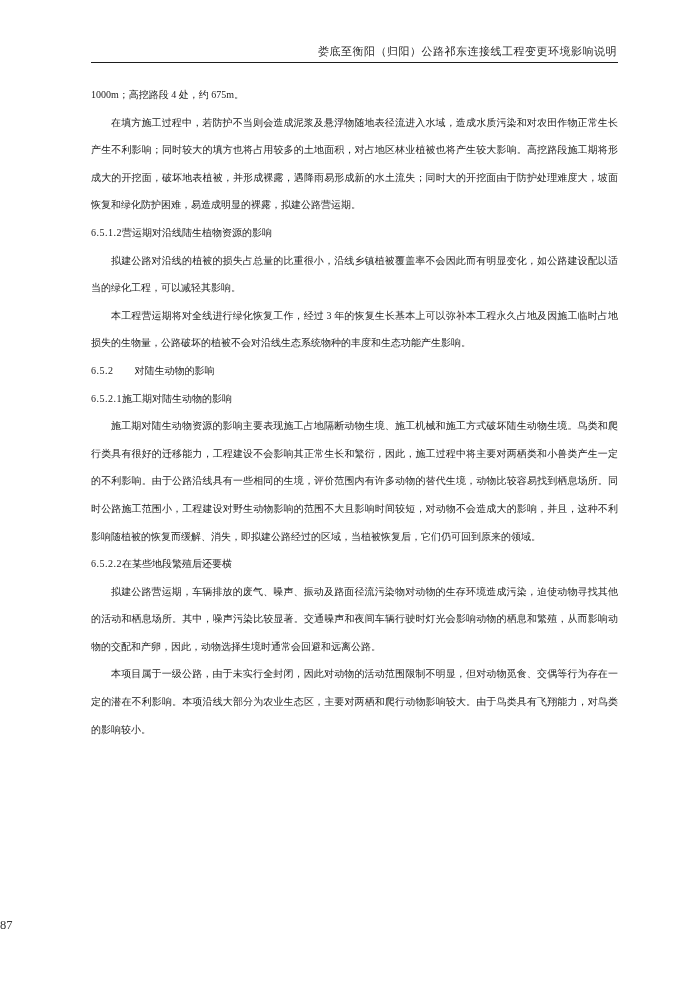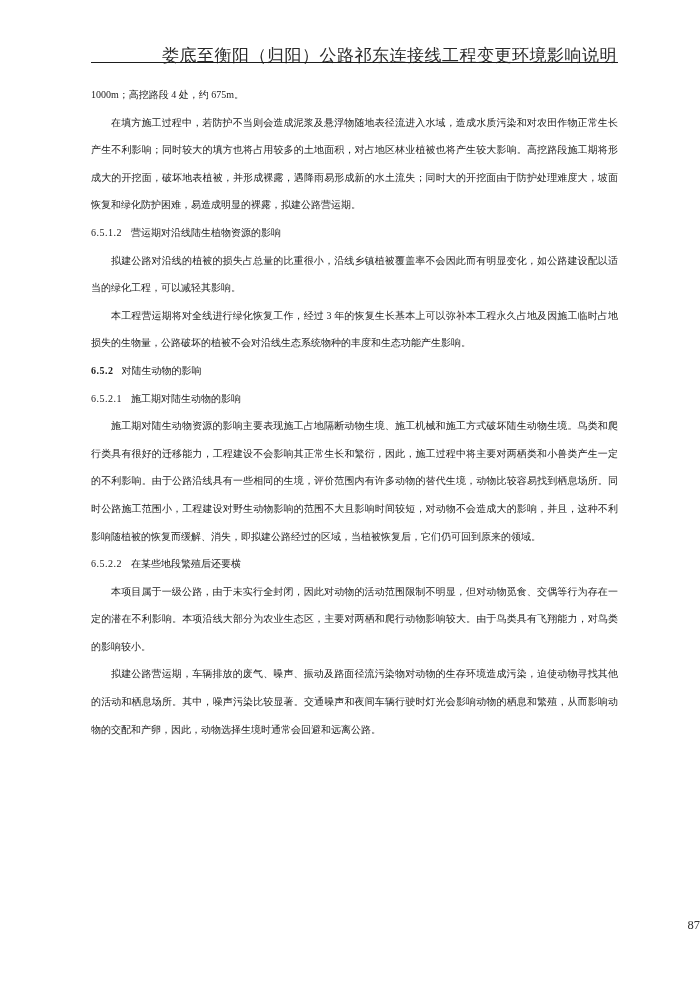--- a/index.html
+++ b/index.html
@@ -15,21 +15,21 @@
     overflow: hidden;
     font-family: "Liberation Serif", "DejaVu Serif", serif;
     color: #1c1c1c;
   }
   .running-header {
     position: absolute;
     top: 44px;
     left: 91px;
     width: 526px;
     text-align: right;
-    font-size: 17px;
+    font-size: 11px;
     letter-spacing: 0.5px;
     color: #2a2a2a;
     white-space: nowrap;
   }
   .header-rule {
     position: absolute;
     top: 62px;
     left: 91px;
     width: 527px;
     height: 0;
@@ -48,30 +48,29 @@
   }
   .body-text p {
     margin: 0;
     padding: 0;
   }
   p.para { text-indent: 2em; }
   p.para.noindent { text-indent: 0; }
   p.heading { text-indent: 0; text-align: left; }
   p.heading .num {
     display: inline-block;
-    margin-right: 9px;
     letter-spacing: 0.5px;
   }
-  p.heading.wide-gap .num { margin-right: 8px; font-weight: bold; }
+  p.heading.wide-gap .num { margin-right: 21px; }
   .page-number {
     position: absolute;
     top: 918px;
     left: 0;
     width: 700px;
-    text-align: right;
+    text-align: left;
     font-size: 12.5px;
     color: #333333;
   }
 </style>
 </head>
 <body>
 
 <div class="page">
 
   <div class="running-header">
@@ -101,22 +100,22 @@
     <p class="heading">
       <span class="num">6.5.2.1</span><span>施工期对陆生动物的影响</span>
     </p>
 
     <p class="para">施工期对陆生动物资源的影响主要表现施工占地隔断动物生境、施工机械和施工方式破坏陆生动物生境。鸟类和爬行类具有很好的迁移能力，工程建设不会影响其正常生长和繁衍，因此，施工过程中将主要对两栖类和小兽类产生一定的不利影响。由于公路沿线具有一些相同的生境，评价范围内有许多动物的替代生境，动物比较容易找到栖息场所。同时公路施工范围小，工程建设对野生动物影响的范围不大且影响时间较短，对动物不会造成大的影响，并且，这种不利影响随植被的恢复而缓解、消失，即拟建公路经过的区域，当植被恢复后，它们仍可回到原来的领域。</p>
 
     <p class="heading">
       <span class="num">6.5.2.2</span><span>在某些地段繁殖后还要横</span>
     </p>
 
+    <p class="para">拟建公路营运期，车辆排放的废气、噪声、振动及路面径流污染物对动物的生存环境造成污染，迫使动物寻找其他的活动和栖息场所。其中，噪声污染比较显著。交通噪声和夜间车辆行驶时灯光会影响动物的栖息和繁殖，从而影响动物的交配和产卵，因此，动物选择生境时通常会回避和远离公路。</p>
+
     <p class="para">本项目属于一级公路，由于未实行全封闭，因此对动物的活动范围限制不明显，但对动物觅食、交偶等行为存在一定的潜在不利影响。本项沿线大部分为农业生态区，主要对两栖和爬行动物影响较大。由于鸟类具有飞翔能力，对鸟类的影响较小。</p>
-
-    <p class="para">拟建公路营运期，车辆排放的废气、噪声、振动及路面径流污染物对动物的生存环境造成污染，迫使动物寻找其他的活动和栖息场所。其中，噪声污染比较显著。交通噪声和夜间车辆行驶时灯光会影响动物的栖息和繁殖，从而影响动物的交配和产卵，因此，动物选择生境时通常会回避和远离公路。</p>
 
 
   </div>
 
   <div class="page-number">87</div>
 
 </div>
 
 </body></html>

